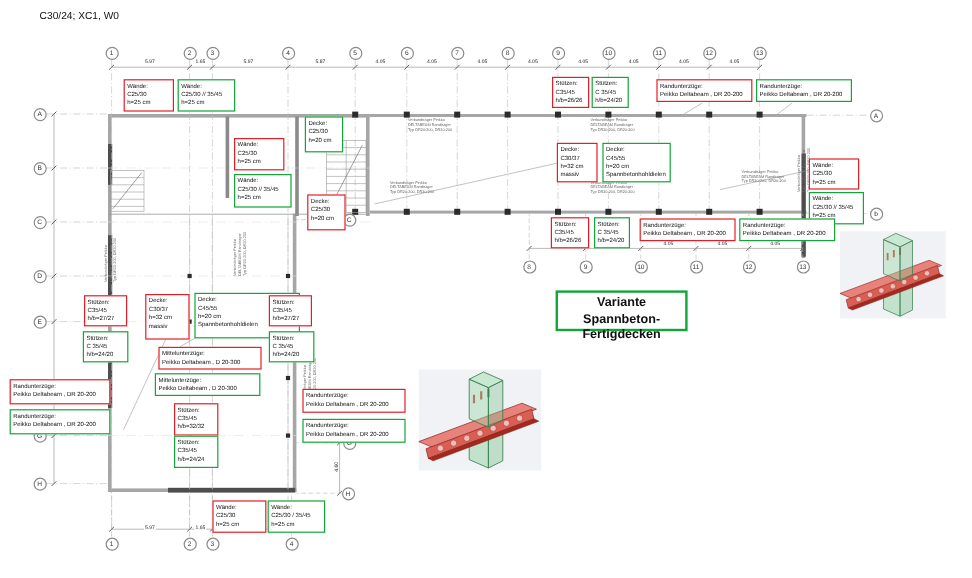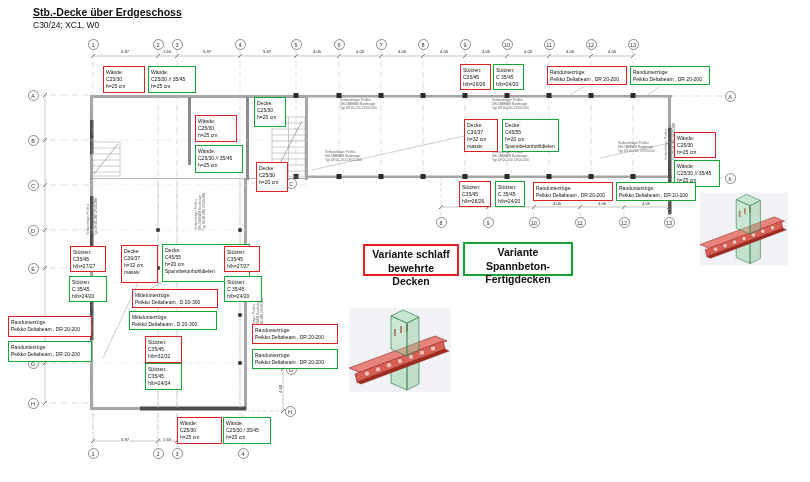--- a/index.html
+++ b/index.html
@@ -28,21 +28,20 @@
   .note{position:absolute;font-size:3.2px;line-height:1.25;color:#666;white-space:nowrap;z-index:2;}
   .note.vert{transform:rotate(-90deg);transform-origin:0 0;}
   .render{position:absolute;z-index:2;}
 </style>
 </head>
 <body>
 
 <div class="sheet" id="sheet">
 
   <div class="titleblock">
-    <div class="title">Stb.-Decke über Erdgeschoss</div>
     <div class="subtitle">C30/24; XC1, W0</div>
   </div>
 
   <svg class="plan" width="810" height="482" viewBox="0 0 810 482">
 
     <g>
       <line class="dim-line" x1="93" y1="56" x2="633" y2="56"></line>
       <line class="dim-line" x1="93" y1="441" x2="243" y2="441"></line>
       <line class="dim-line" x1="441" y1="207" x2="669" y2="207"></line>
       <line class="dim-line" x1="45" y1="95" x2="45" y2="403"></line>
@@ -202,22 +201,20 @@
         <rect x="92" y="142" width="28" height="34"></rect>
         <line x1="92" y1="148" x2="120" y2="148" stroke="#9a9a9a" stroke-width="0.5"></line>
         <line x1="92" y1="154" x2="120" y2="154" stroke="#9a9a9a" stroke-width="0.5"></line>
         <line x1="92" y1="160" x2="120" y2="160" stroke="#9a9a9a" stroke-width="0.5"></line>
         <line x1="92" y1="166" x2="120" y2="166" stroke="#9a9a9a" stroke-width="0.5"></line>
         <line x1="92" y1="172" x2="120" y2="172" stroke="#9a9a9a" stroke-width="0.5"></line>
         <line x1="94" y1="174" x2="118" y2="144" stroke="#777" stroke-width="0.6"></line>
       </g>
   </svg>
 
-  <div class="variant-box red" style="left:363px;top:244px;width:96px;height:32px;">Variante schlaff
-bewehrte Decken</div>
   <div class="variant-box green" style="left:463px;top:242px;width:110px;height:34px;">Variante Spannbeton-
 Fertigdecken</div>
 
   <div class="render" style="left:347px;top:306px;width:106px;height:88px;">
     <svg width="106" height="88" viewBox="0 0 106 88">
         <use href="#beam3d"></use>
       </svg>
   </div>
   <div class="render" style="left:698px;top:191px;width:92px;height:76px;">
     <svg width="92" height="76" viewBox="0 0 106 88">

